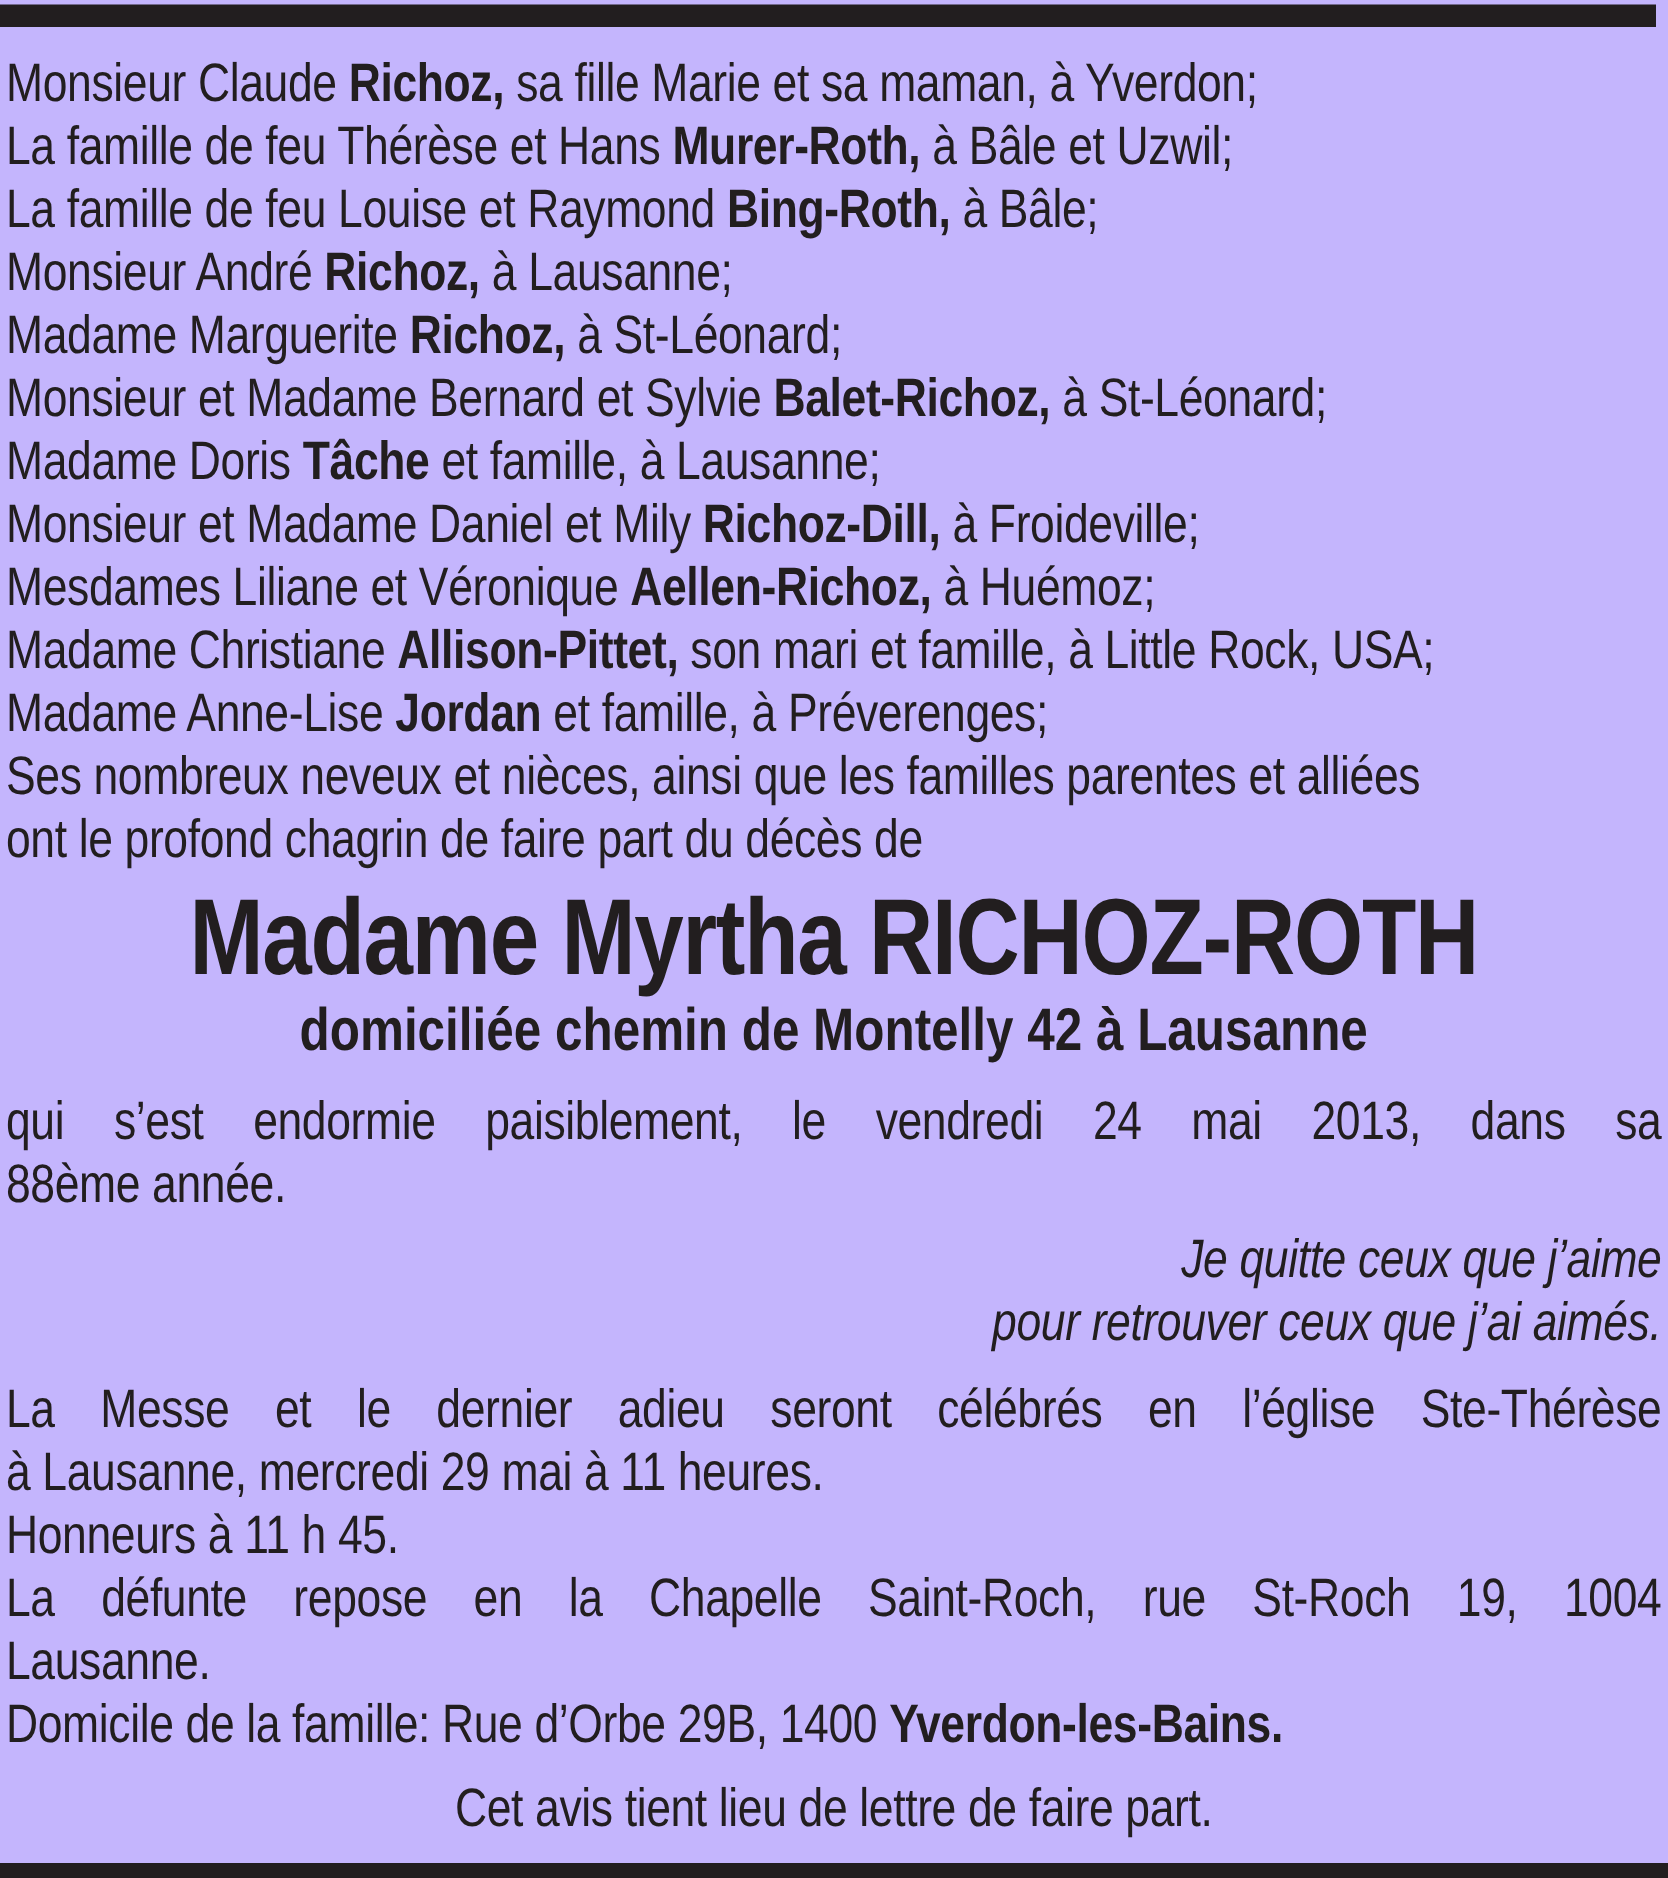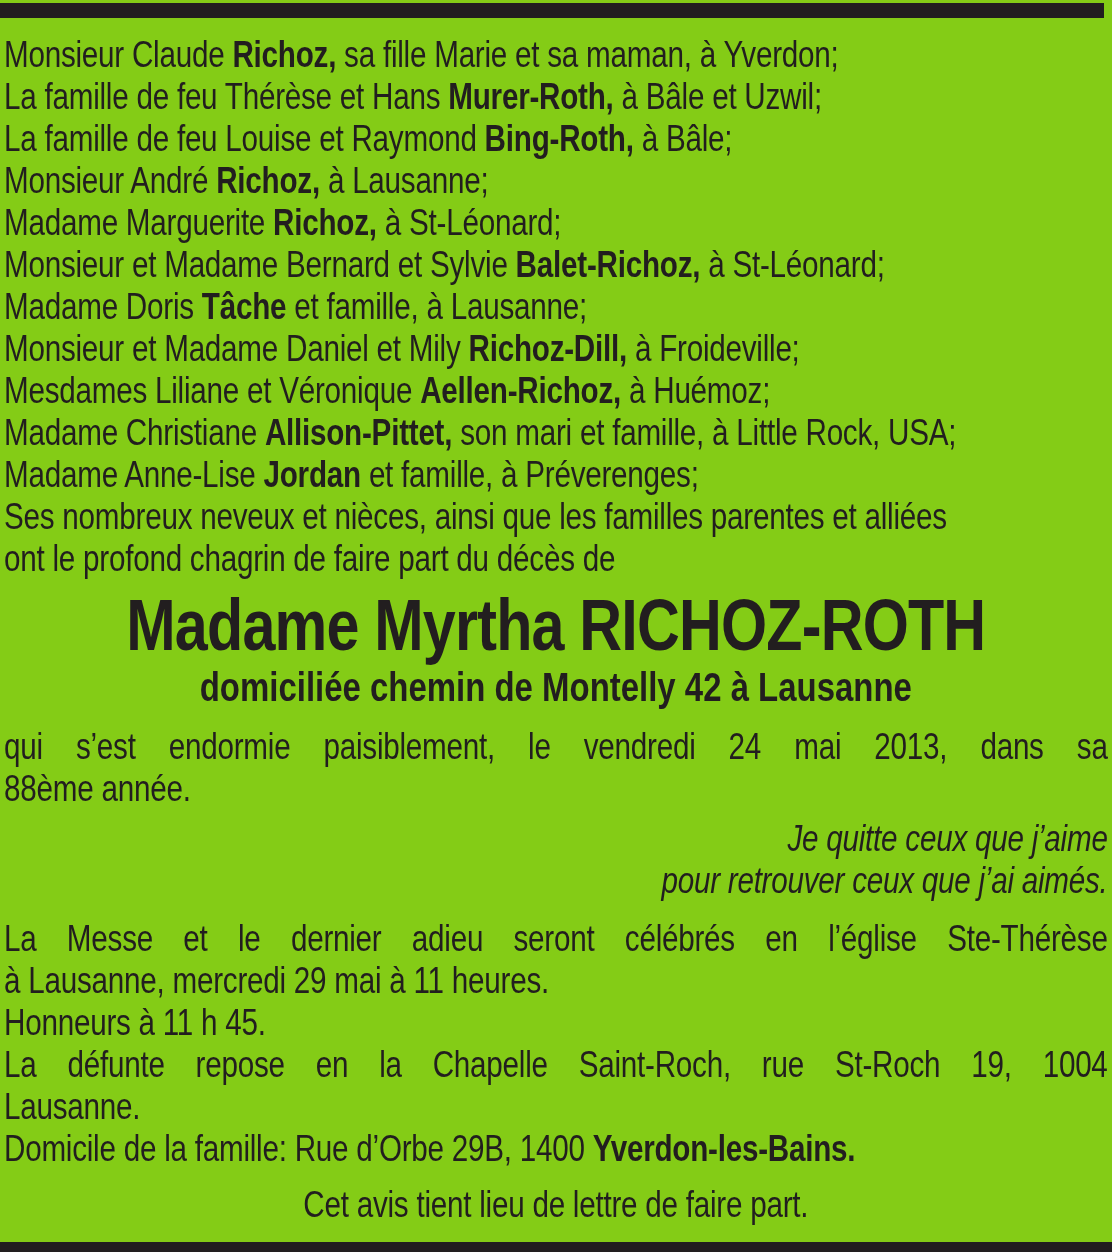--- a/index.html
+++ b/index.html
@@ -4,21 +4,21 @@
 <style>
   html, body {
     margin: 0;
     padding: 0;
     background: #ffffff;
   }
   .sheet {
     position: relative;
     width: 1112px;
     height: 1252px;
-    background: #84cc16;
+    background: #c4b5fd;
     overflow: hidden;
     font-family: "Liberation Sans", sans-serif;
     color: #221e1f;
   }
   .bar-top {
     position: absolute;
     top: 3px;
     left: 0;
     width: 1104px;
     height: 15px;

